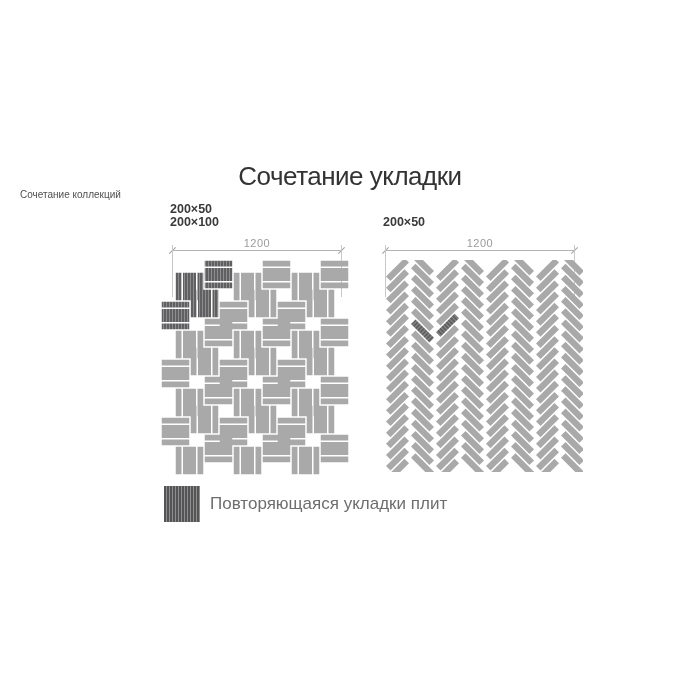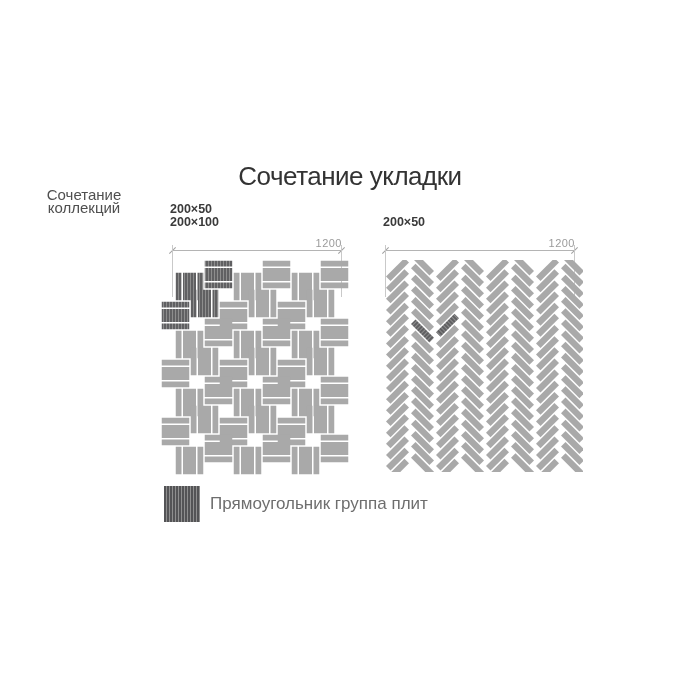--- a/index.html
+++ b/index.html
@@ -6,38 +6,38 @@
   body{
     width:700px;height:700px;position:relative;background:#ffffff;
     font-family:"Liberation Sans", sans-serif;overflow:hidden;
   }
   .abs{position:absolute;}
   .page-title{
     left:0;top:161px;width:700px;text-align:center;
     font-size:26px;letter-spacing:-0.5px;color:#333333;font-weight:400;
   }
   .note-block{
-    left:20px;top:189px;width:128px;text-align:center;
-    font-size:15px;line-height:12.6px;color:#4f4f4f;
+    left:20px;top:189px;width:128px;text-align:left;
+    font-size:10px;line-height:12.6px;color:#4f4f4f;
   }
   .note-sub{padding-right:24px;}
   .sizes-left{
     left:170px;top:203px;font-size:12.5px;line-height:12.6px;
     font-weight:bold;color:#3a3a3a;
   }
   .sizes-right{
     left:383px;top:216px;font-size:12.5px;line-height:12.6px;
     font-weight:bold;color:#3a3a3a;
   }
   .dim{top:240px;height:11px;}
   .dim-left{left:172px;width:170px;}
   .dim-right{left:385px;width:190px;}
   .dim-line{position:absolute;left:0;right:0;bottom:0;height:1px;background:#b4b4b4;}
   .dim-label{
-    position:absolute;left:0;right:0;bottom:2px;text-align:right;
+    position:absolute;left:0;right:0;bottom:2px;text-align:center;
     font-size:11px;color:#9b9b9b;letter-spacing:0.5px;
   }
   .dim-tick{
     position:absolute;bottom:-4px;width:1px;height:9px;background:#a0a0a0;
     transform:rotate(45deg);
   }
   .dim-tick.t-start{left:0;}
   .dim-tick.t-end{right:0;}
   .ext-line{width:1px;background:#c9c9c9;top:245px;height:52px;}
   .ext-a{left:172px;}
@@ -383,14 +383,14 @@
       <rect x="176.45" y="156.9" width="26.1" height="6.4" fill="#a9a9a9" transform="rotate(45 189.5 160.1)"></rect>
       <rect x="176.45" y="168.05" width="26.1" height="6.4" fill="#a9a9a9" transform="rotate(45 189.5 171.25)"></rect>
       <rect x="176.45" y="179.20000000000002" width="26.1" height="6.4" fill="#a9a9a9" transform="rotate(45 189.5 182.4)"></rect>
       <rect x="176.45" y="190.35000000000002" width="26.1" height="6.4" fill="#a9a9a9" transform="rotate(45 189.5 193.55)"></rect>
       <rect x="176.45" y="201.50000000000003" width="26.1" height="6.4" fill="#a9a9a9" transform="rotate(45 189.5 204.70000000000002)"></rect>
     </svg>
 </div>
 
 <div class="abs legend">
   <div class="legend-swatch" id="legend-swatch" style="background: repeating-linear-gradient(90deg, rgb(84, 84, 86) 0px, rgb(84, 84, 86) 2.2px, rgb(143, 143, 143) 2.2px, rgb(143, 143, 143) 3px);"></div>
-  <div class="legend-label">Прямоугольник группа плит</div>
+  <div class="legend-label">Повторяющаяся укладки плит</div>
 </div>
 
 </body></html>

